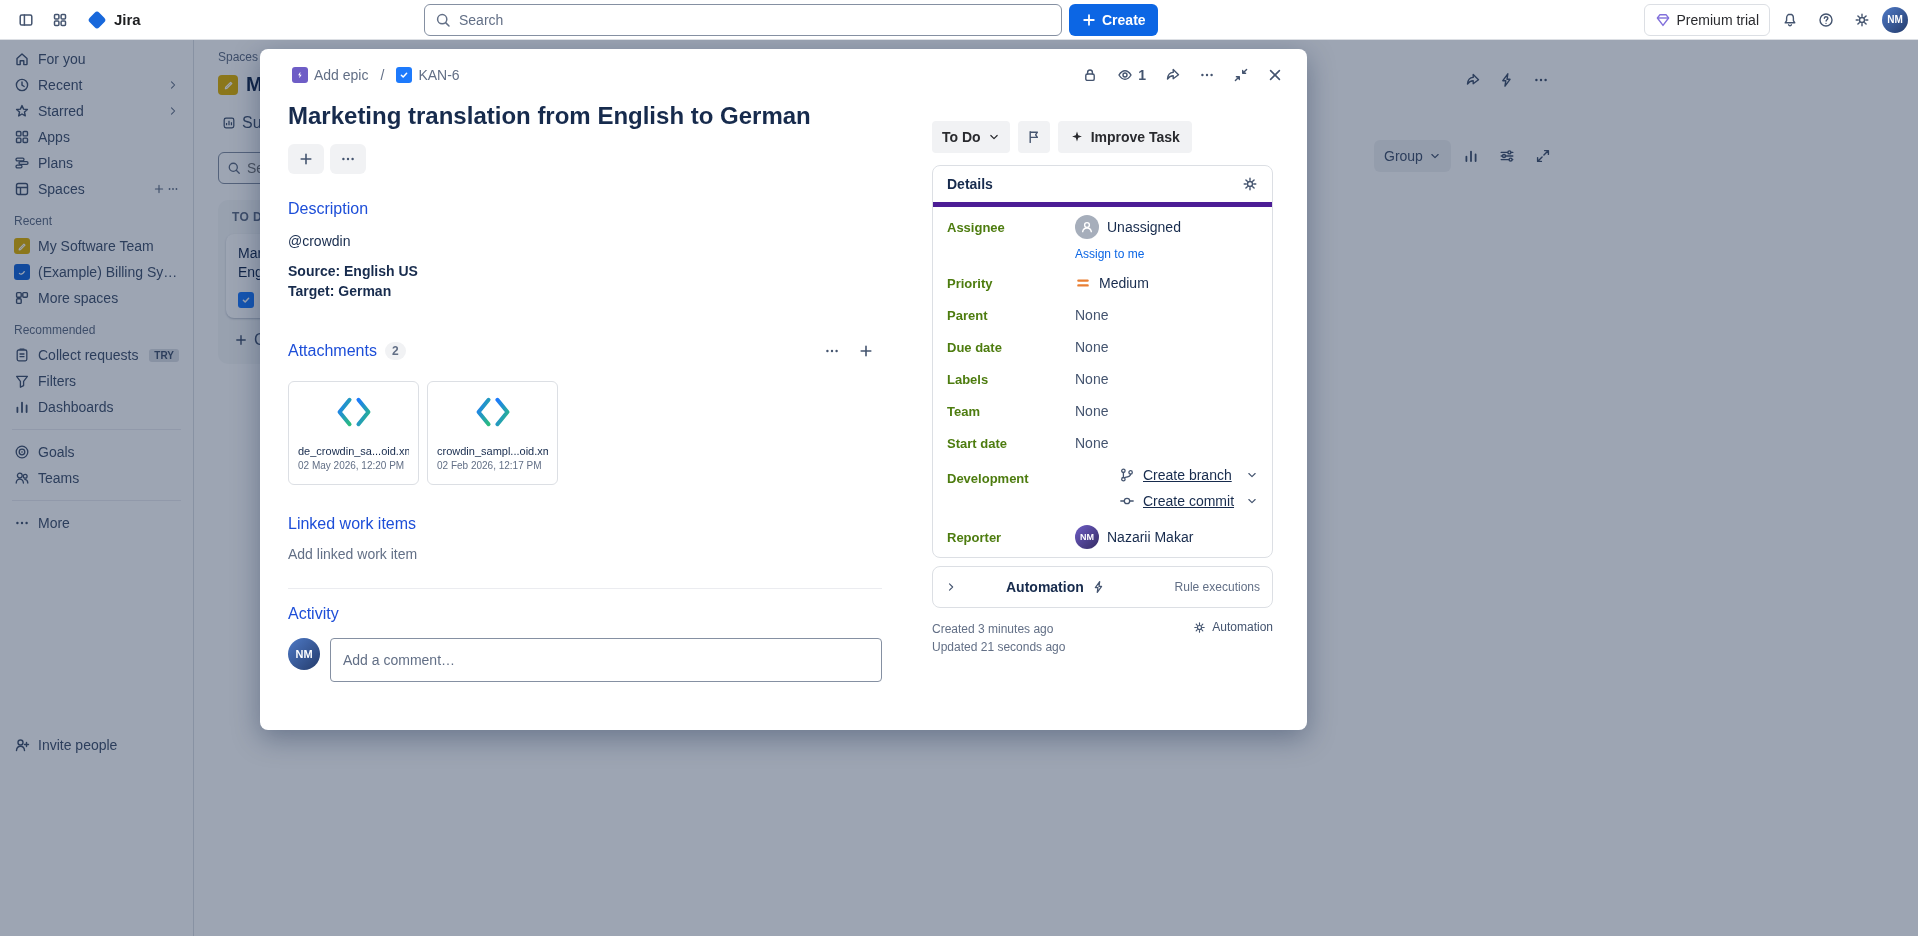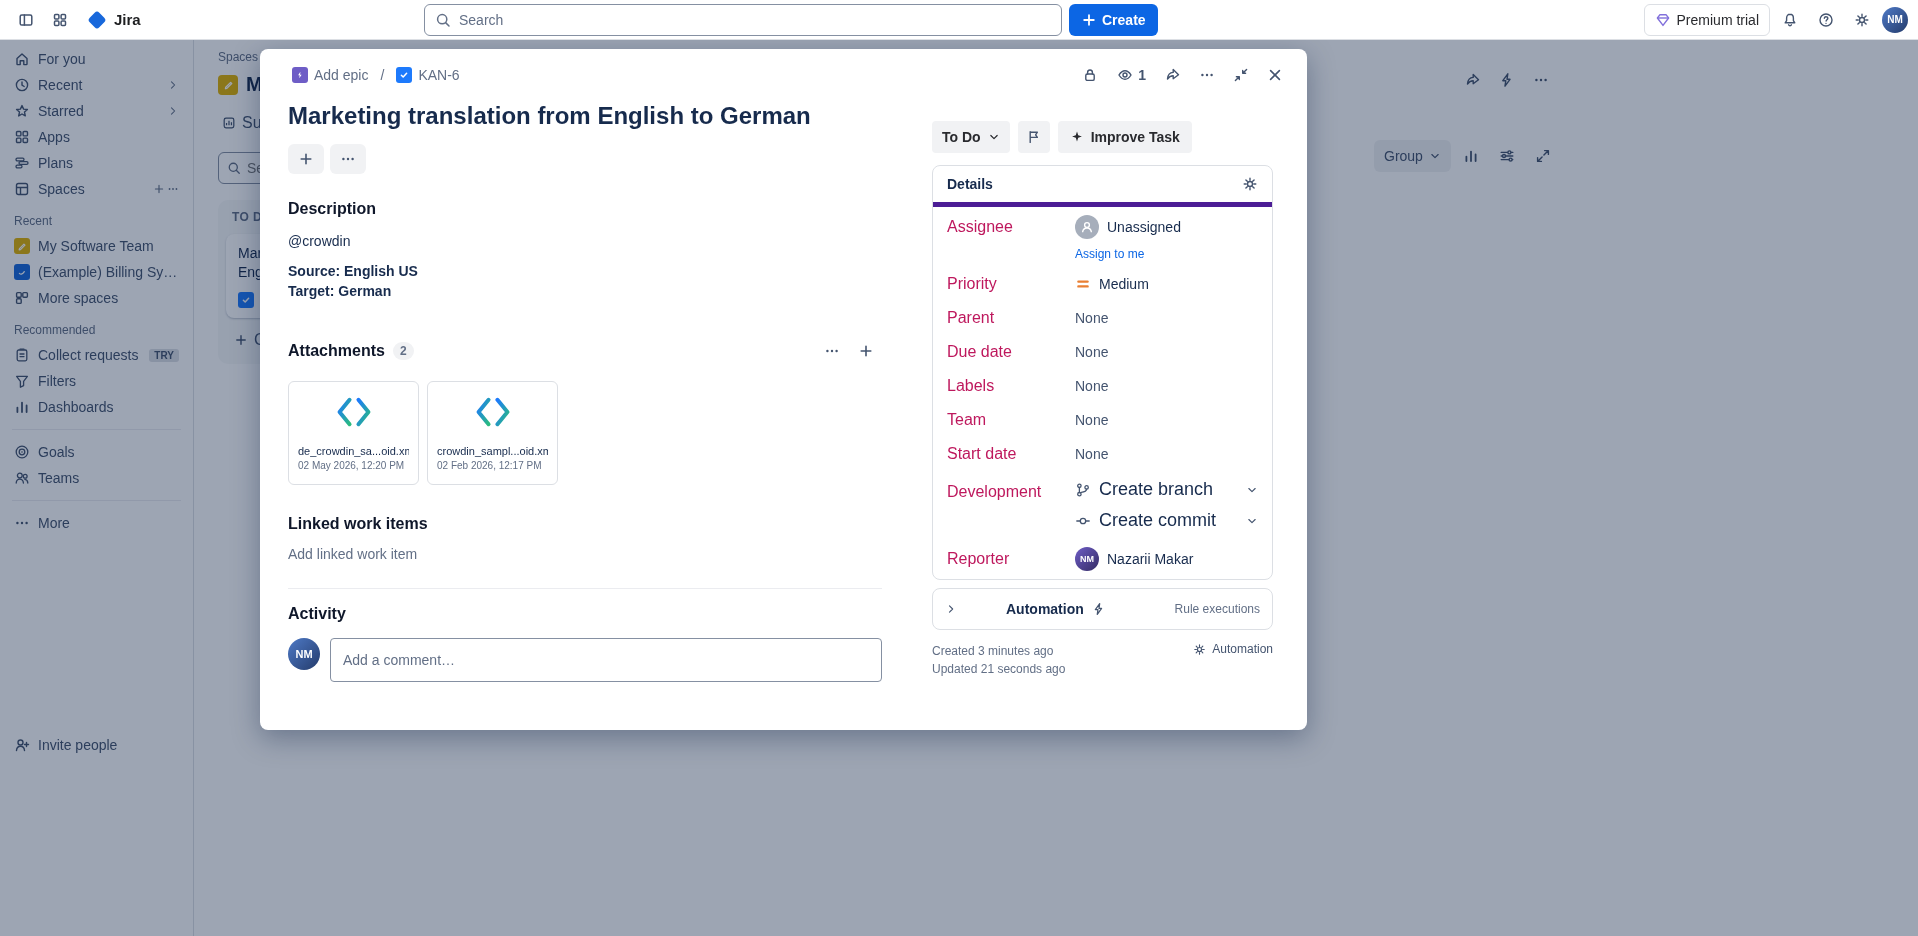--- a/index.html
+++ b/index.html
@@ -65,21 +65,21 @@
   .m-crumb { display:flex; align-items:center; gap:8px; color:#626F86; font-size:14px; }
   .crumb-btn { display:flex; align-items:center; gap:6px; padding:3px 4px; border-radius:4px; color:#626F86; }
   .m-head-actions { margin-left:auto; display:flex; align-items:center; gap:2px; color:#44546F; }
   .watch-btn { display:flex; align-items:center; gap:5px; height:32px; padding:0 9px; border-radius:6px; color:#44546F; font-weight:600; }
   .m-body { flex:1; display:flex; padding:0 32px 0 28px; overflow:hidden; }
   .m-left { width:594px; margin-right:50px; padding-top:6px; }
   .m-right { width:341px; padding-top:26px; }
   .m-title { font-size:24px; line-height:29px; font-weight:600; color:#172B4D; }
   .qa-row { display:flex; gap:6px; margin-top:14px; }
   .qa-btn { height:30px; min-width:36px; border-radius:6px; background:#F1F2F4; display:flex; align-items:center; justify-content:center; color:#44546F; }
-  .sec-h { font-size:16px; font-weight:700; color:#0f172a; }
+  .sec-h { font-size:16px; font-weight:400; color:#1d4ed8; }
   .desc { margin-top:26px; }
   .desc-text { margin-top:13px; font-size:14px; line-height:20px; color:#172B4D; }
   .desc-strong { font-weight:700; }
   .mention { cursor:pointer; }
   .att { margin-top:34px; }
   .att-head { display:flex; align-items:center; gap:8px; }
   .att-count { font-size:12px; font-weight:600; color:#626F86; background:#F1F2F4; padding:2px 7px; border-radius:10px; }
   .att-actions { margin-left:auto; display:flex; gap:2px; }
   .att-cards { display:flex; gap:8px; margin-top:14px; }
   .att-card { width:131px; height:104px; border:1px solid #DCDFE4; border-radius:6px; overflow:hidden; cursor:pointer; background:#fff; }
@@ -96,30 +96,30 @@
   .comment-box input { border:none; outline:none; width:100%; font-size:14px; background:transparent; }
   .comment-box input::placeholder { color:#626F86; }
   
   .r-actions { display:flex; gap:8px; align-items:center; }
   .status-btn { height:32px; padding:0 10px; background:#F1F2F4; border-radius:4px; display:flex; align-items:center; gap:7px; font-weight:600; color:#292A2E; }
   .sq-btn { width:32px; height:32px; background:#F1F2F4; border-radius:4px; display:flex; align-items:center; justify-content:center; color:#44546F; }
   .improve-btn { height:32px; padding:0 12px; background:#F1F2F4; border-radius:4px; display:flex; align-items:center; gap:7px; font-weight:600; color:#292A2E; }
   .details-card { margin-top:12px; border:1px solid #DCDFE4; border-radius:8px; }
   .details-head { display:flex; align-items:center; justify-content:space-between; padding:10px 14px; border-bottom:5px solid #4c1d95; font-size:14px; font-weight:600; color:#172B4D; }
   .d-row { display:flex; align-items:center; padding:8px 14px; }
-  .d-row.top { align-items:flex-start; }
-  .d-label { width:128px; flex:none; font-size:16px; font-weight:400; color:#be185d; }
+  .d-row.top { align-items:flex-start;gap:44px; }
+  .d-label { width:128px; flex:none; font-size:13px; font-weight:700; color:#4d7c0f; }
   .d-value { font-size:14px; color:#172B4D; display:flex; align-items:center; gap:8px; flex:1; }
   .d-none { color:#44546F; }
   .assign-link { display:block; margin:0 0 6px 142px; font-size:12px; color:#0C66E4; cursor:pointer; background:none; padding:0; }
   .circle-av { width:24px; height:24px; border-radius:50%; flex:none; display:flex; align-items:center; justify-content:center; }
   .unassigned-av { background:#A6AEBB; color:#fff; }
   .reporter-av { background:linear-gradient(135deg,#6E5DC6,#342B63); color:#fff; font-size:9px; font-weight:700; }
   .dev-col { display:flex; flex-direction:column; gap:10px; flex:1; }
-  .dev-item { display:flex; align-items:center; gap:8px; font-size:18px; color:#172B4D; cursor:pointer; }
+  .dev-item { display:flex; align-items:center; gap:8px; font-size:14px; color:#172B4D; cursor:pointer;text-decoration:underline; }
   .dev-item .chev { margin-left:auto; color:#44546F; }
   .automation-card { margin-top:8px; border:1px solid #DCDFE4; border-radius:8px; height:42px; display:flex; align-items:center; padding:0 12px; gap:8px; }
   .automation-card .h { font-size:14px; font-weight:600; color:#172B4D;margin-left:41px; }
   .rule-exec { margin-left:auto; font-size:12px; color:#626F86; cursor:pointer; }
   .m-footer { margin-top:12px; display:flex; justify-content:space-between; align-items:flex-start; }
   .m-footer .dates { font-size:12px; color:#626F86; line-height:18px; }
   .configure { display:flex; align-items:center; gap:6px; font-size:12px; color:#44546F; }
 </style>
 </head>
 <body>

